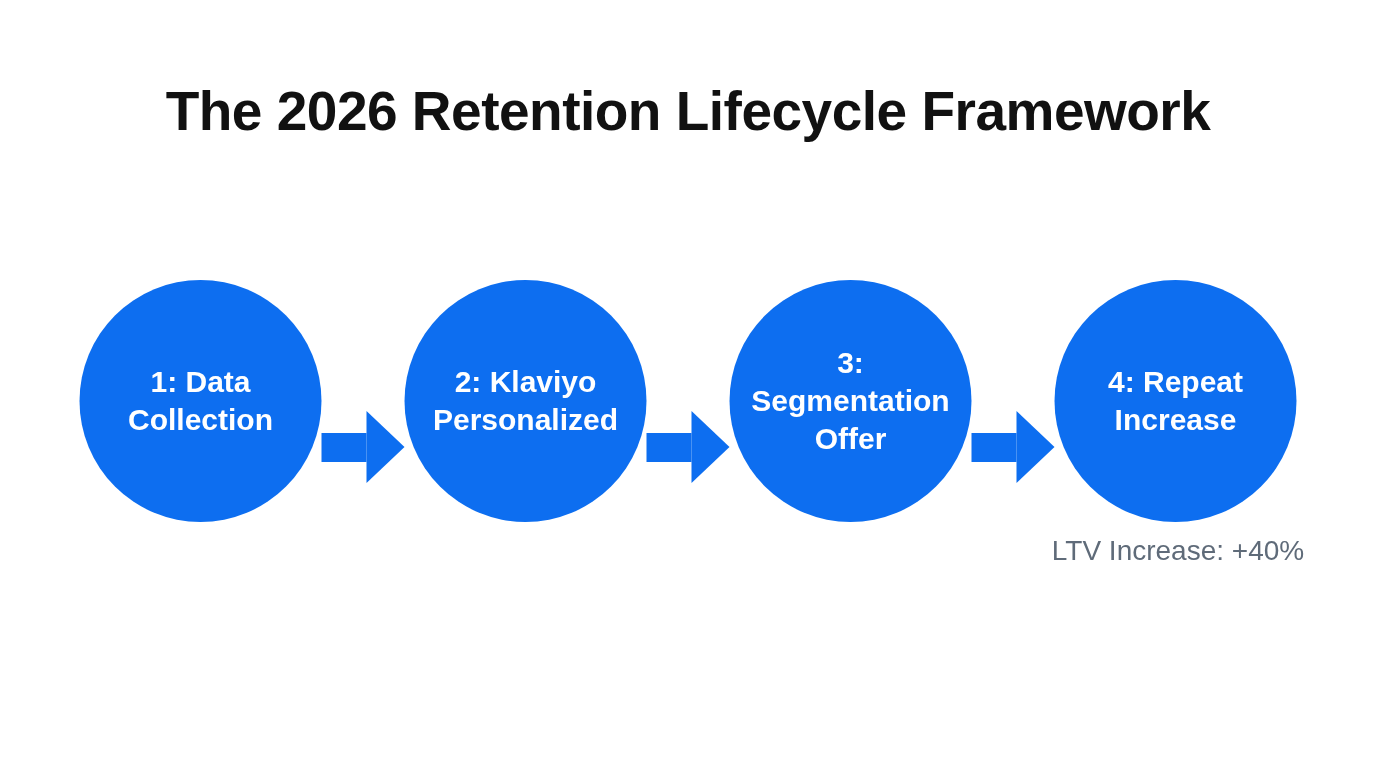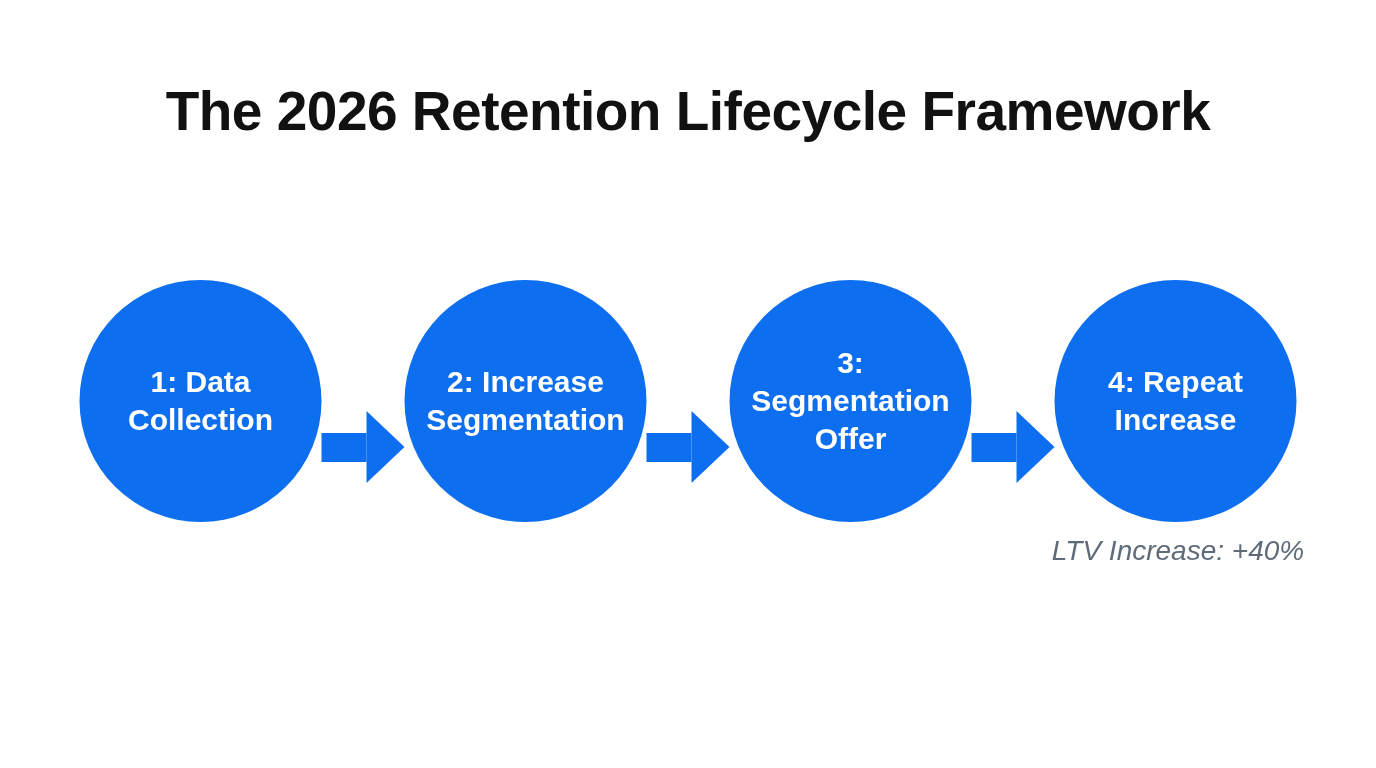--- a/index.html
+++ b/index.html
@@ -85,21 +85,20 @@
   .annotation {
     position: absolute;
     top: 536px;
     left: 1178px;
     transform: translateX(-50%);
     white-space: nowrap;
     font-size: 28px;
     line-height: 30px;
     font-weight: 400;
     color: var(--annotation-color);
-    font-style: italic;
   }
 </style>
 </head>
 <body>
 
 <div class="canvas">
 
   <h1 class="page-title">The 2026 Retention Lifecycle Framework</h1>
 
   <div class="flow">
@@ -107,21 +106,21 @@
     <div class="step-circle">
       <span class="step-label">1: Data Collection</span>
     </div>
 
     <div class="flow-arrow">
       <div class="arrow-shaft"></div>
       <div class="arrow-head"></div>
     </div>
 
     <div class="step-circle">
-      <span class="step-label">2: Increase Segmentation</span>
+      <span class="step-label">2: Klaviyo Personalized</span>
     </div>
 
     <div class="flow-arrow">
       <div class="arrow-shaft"></div>
       <div class="arrow-head"></div>
     </div>
 
     <div class="step-circle">
       <span class="step-label">3: Segmentation Offer</span>
     </div>

